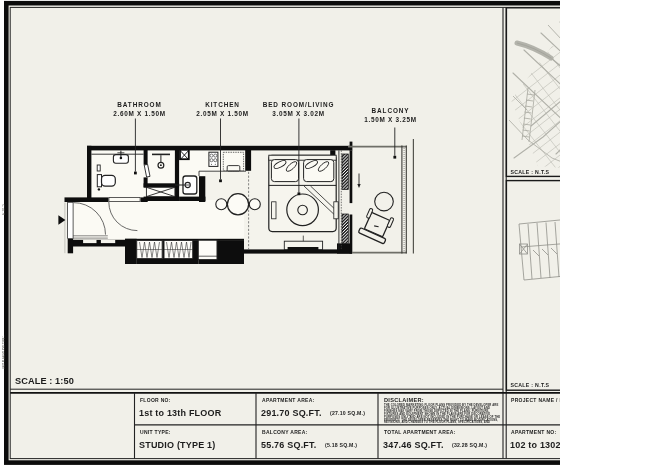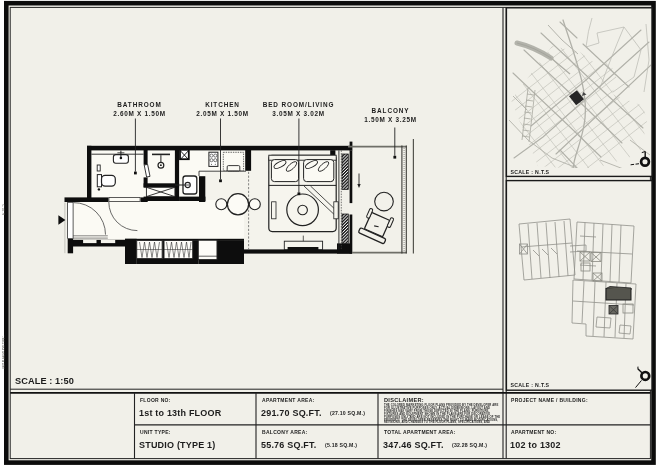--- a/index.html
+++ b/index.html
@@ -1,16 +1,16 @@
 <!DOCTYPE html>
 <html><head>
 <meta charset="utf-8">
 <style>
 html,body{margin:0;padding:0;background:#ffffff;}
-#page{position:relative;width:660px;height:467px;background:#ffffff;overflow:hidden;
+#page{position:relative;width:560px;height:467px;background:#ffffff;overflow:hidden;
 font-family:"Liberation Sans",sans-serif;}
 svg{position:absolute;left:0;top:0;}
 .lbl{font-family:"Liberation Sans",sans-serif;font-weight:bold;fill:#1c1c1c;}
 </style>
 </head>
 <body>
 <div id="page">
 <svg width="660" height="467" viewBox="0 0 660 467">
 <defs>
 <pattern id="hatch" width="2.2" height="2.2" patternTransform="rotate(45)" patternUnits="userSpaceOnUse">

